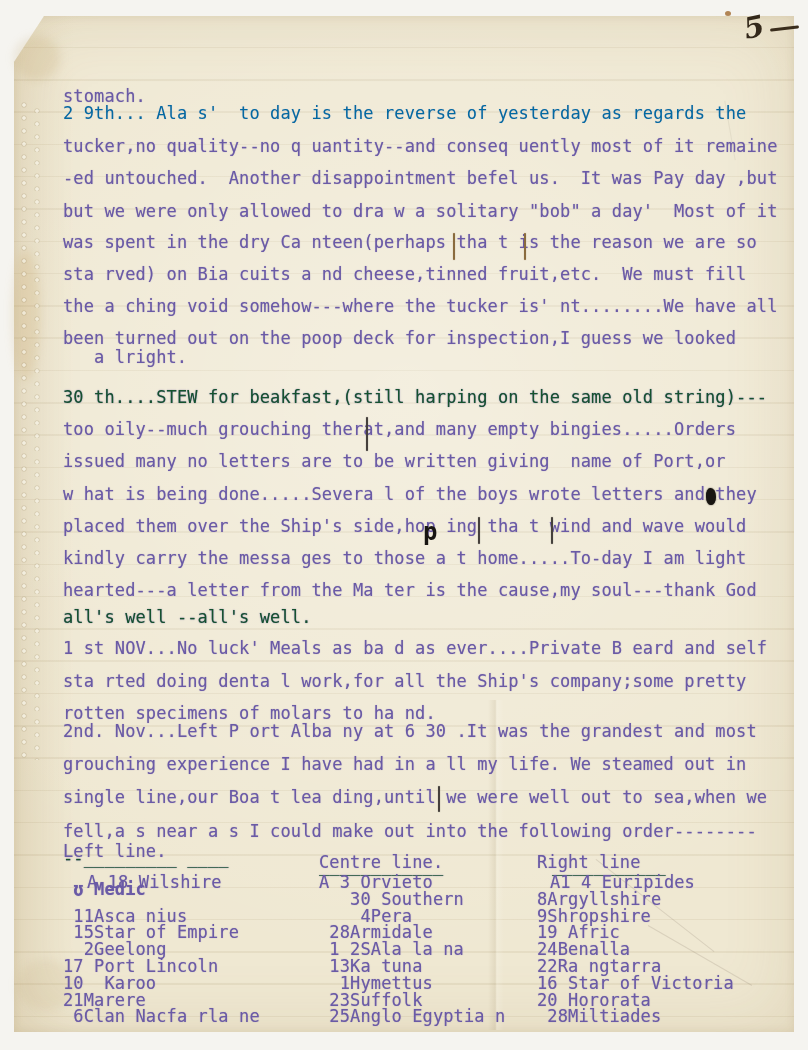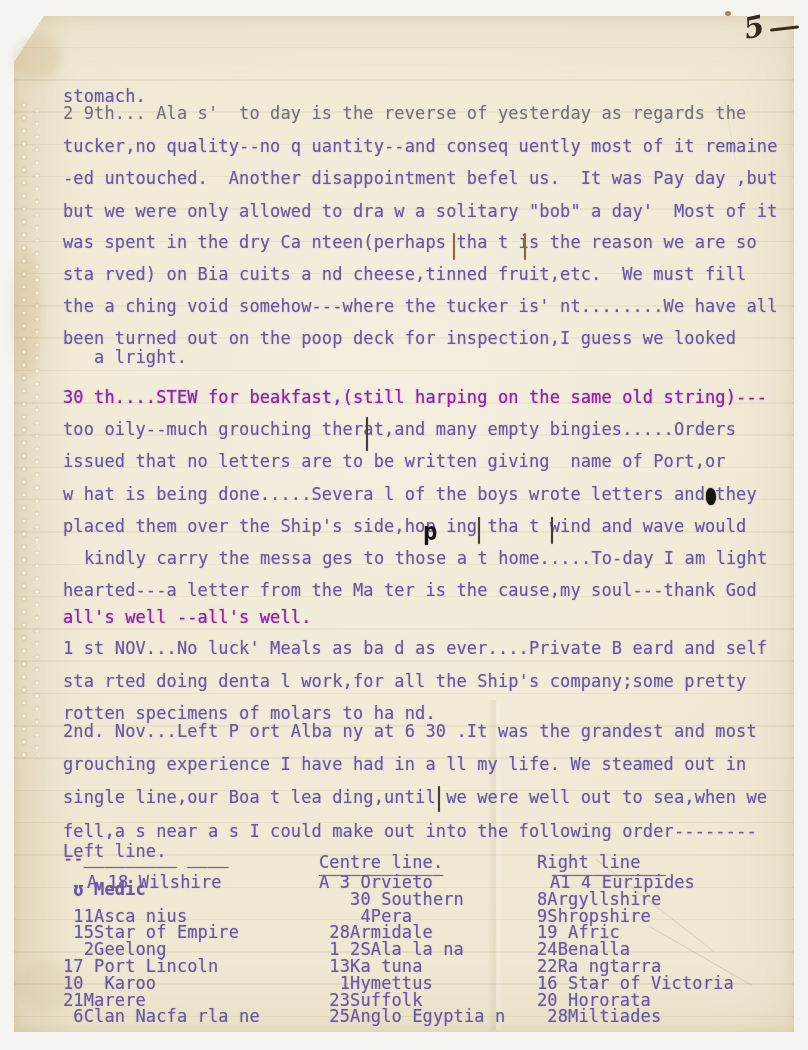--- a/index.html
+++ b/index.html
@@ -24,22 +24,22 @@
     opacity:.8;
   }
   .stain{position:absolute;border-radius:50%;filter:blur(4px);z-index:2;}
   .crease{position:absolute;z-index:2;background:linear-gradient(90deg, rgba(0,0,0,0), rgba(140,120,80,.13) 45%, rgba(255,255,250,.18) 55%, rgba(0,0,0,0));}
   .scratch{position:absolute;height:1px;background:rgba(128,116,98,.20);z-index:2;}
   .tline{
     position:absolute;left:63px;white-space:pre;z-index:4;
     font-size:17px;line-height:17px;letter-spacing:0.12px;
     color:#6a5aa6;text-shadow:0 0 1px rgba(106,90,166,.55);
   }
-  .t-faint{color:#737373;text-shadow:0 0 1px rgba(145,131,192,.4);}
-  .t-dark{color:#a21caf;text-shadow:0 0 1.2px rgba(87,70,154,.85);}
+  .t-faint{color:#0369a1;text-shadow:0 0 1px rgba(145,131,192,.4);}
+  .t-dark{color:#14532d;text-shadow:0 0 1.2px rgba(87,70,154,.85);}
   .vbar{position:absolute;width:2.4px;border-radius:1px;z-index:5;}
   .ink-brown{background:#8a6b3e;box-shadow:0 0 1px rgba(138,107,62,.7);}
   .ink-dark{background:#45403c;box-shadow:0 0 1px rgba(69,64,60,.7);}
   .blot{position:absolute;background:#181512;border-radius:45% 55% 50% 50%;z-index:5;box-shadow:0 0 1.5px rgba(24,21,18,.8);}
   .glyph{position:absolute;z-index:5;font-family:"DejaVu Sans Mono",monospace;font-weight:bold;color:#181512;}
   .pagenum{
     position:absolute;left:744px;top:10px;z-index:6;
     font-family:"DejaVu Serif",serif;font-style:italic;font-weight:bold;
     font-size:29px;color:#33281a;transform:rotate(-12deg);
   }
@@ -71,24 +71,24 @@
       <div class="tline" style="top: 138px;">tucker,no quality--no q uantity--and conseq uently most of it remaine</div>
       <div class="tline" style="top: 170px;">-ed untouched.  Another disappointment befel us.  It was Pay day ,but</div>
       <div class="tline" style="top: 203px;">but we were only allowed to dra w a solitary "bob" a day'  Most of it</div>
       <div class="tline" style="top: 234px;">was spent in the dry Ca nteen(perhaps tha t is the reason we are so</div>
       <div class="tline" style="top: 266px;">sta rved) on Bia cuits a nd cheese,tinned fruit,etc.  We must fill</div>
       <div class="tline" style="top: 298px;">the a ching void somehow---where the tucker is' nt........We have all</div>
       <div class="tline" style="top: 330px;">been turned out on the poop deck for inspection,I guess we looked</div>
       <div class="tline" style="top: 349px; margin-left: 31px;">a lright.</div>
       <div class="tline t-dark" style="top: 389px;">30 th....STEW for beakfast,(still harping on the same old string)---</div>
       <div class="tline" style="top: 421px;">too oily--much grouching therat,and many empty bingies.....Orders</div>
-      <div class="tline" style="top: 453px;">issued that no letters are to be written giving  name of Port,or</div>
+      <div class="tline" style="top: 453px;">issued many no letters are to be written giving  name of Port,or</div>
       <div class="tline" style="top: 486px;">w hat is being done.....Severa l of the boys wrote letters and they</div>
       <div class="tline" style="top: 518px;">placed them over the Ship's side,hop ing tha t wind and wave would</div>
-      <div class="tline" style="top: 550px; margin-left: 21px;">kindly carry the messa ges to those a t home.....To-day I am light</div>
+      <div class="tline" style="top: 550px;">kindly carry the messa ges to those a t home.....To-day I am light</div>
       <div class="tline" style="top: 582px;">hearted---a letter from the Ma ter is the cause,my soul---thank God</div>
       <div class="tline t-dark" style="top: 609px;">all's well --all's well.</div>
       <div class="tline" style="top: 640px;">1 st NOV...No luck' Meals as ba d as ever....Private B eard and self</div>
       <div class="tline" style="top: 673px;">sta rted doing denta l work,for all the Ship's company;some pretty</div>
       <div class="tline" style="top: 705px;">rotten specimens of molars to ha nd.</div>
       <div class="tline" style="top: 723px;">2nd. Nov...Left P ort Alba ny at 6 30 .It was the grandest and most</div>
       <div class="tline" style="top: 756px;">grouching experience I have had in a ll my life. We steamed out in</div>
       <div class="tline" style="top: 789px;">single line,our Boa t lea ding,until we were well out to sea,when we</div>
       <div class="tline" style="top: 823px;">fell,a s near a s I could make out into the following order--------</div>
     </div>

